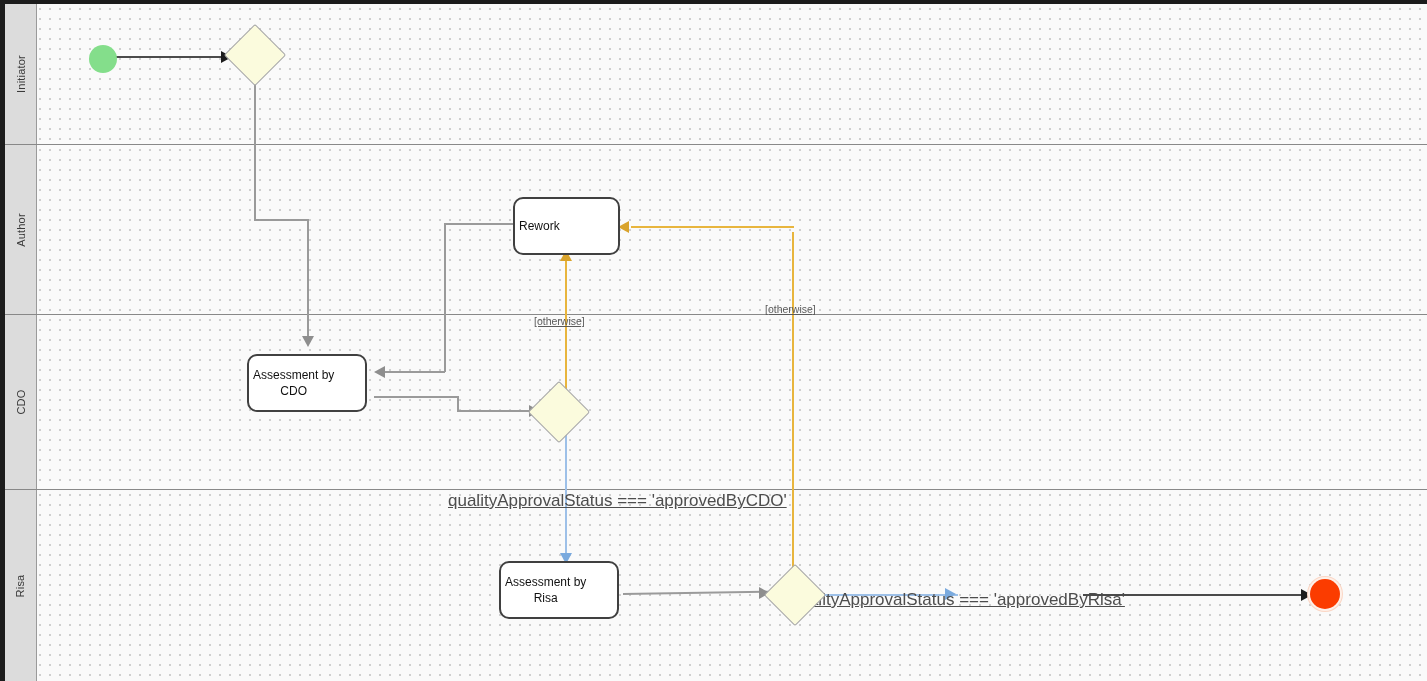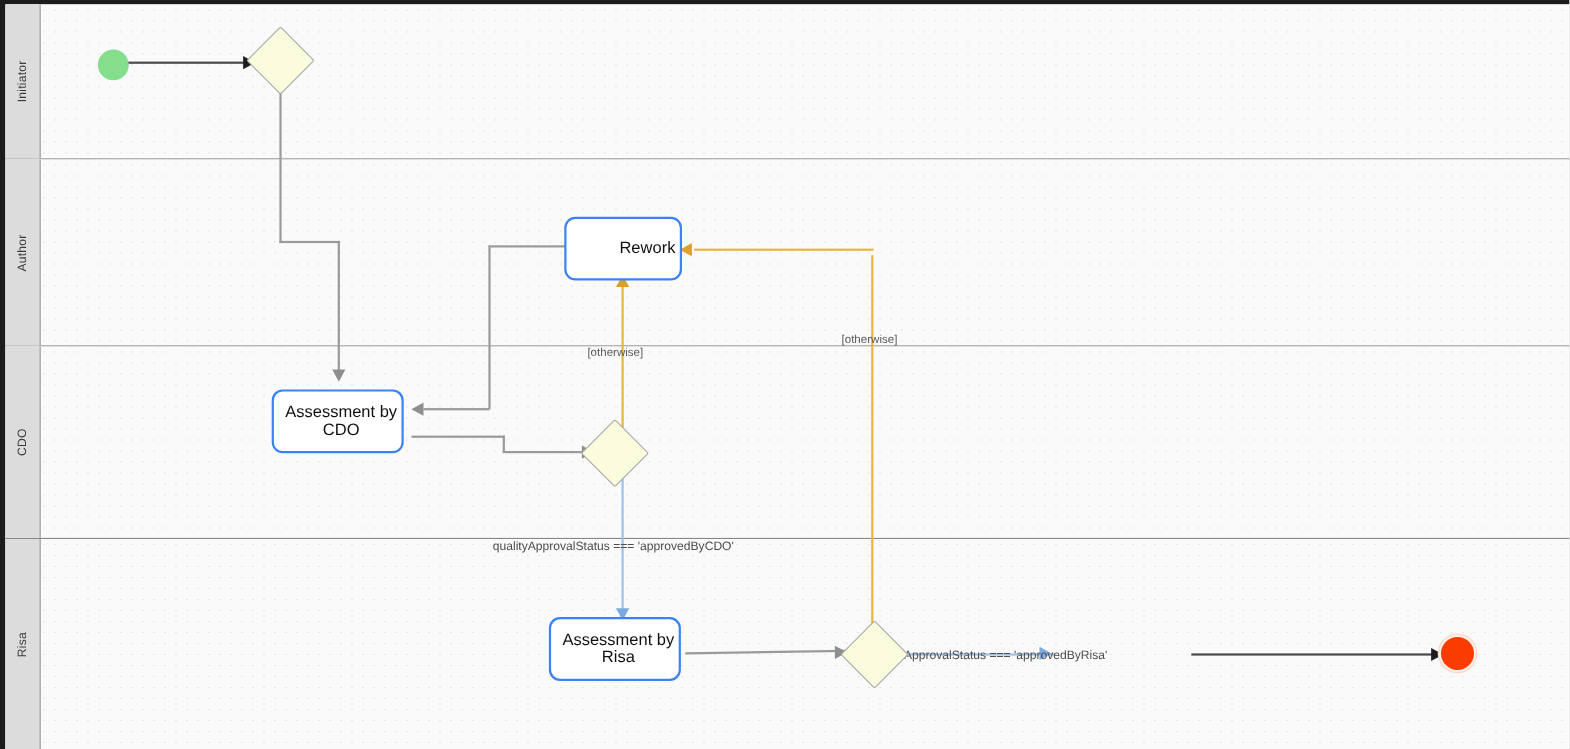--- a/index.html
+++ b/index.html
@@ -47,25 +47,25 @@
     font-size:11px;
     color:#3a3a3a;
     letter-spacing:.2px;
   }
 
   
   .task{
     position:absolute;
     box-sizing:border-box;
     background:#ffffff;
-    border:2px solid #3b82f6;
+    border:2px solid #404040;
     border-radius:10px;
-    display:flex;align-items:center;justify-content:flex-end;
+    display:flex;align-items:center;justify-content:flex-start;
     text-align:center;
-    font-size:15px;
+    font-size:12px;
     color:#111;
     line-height:16px;
     padding:4px;
   }
   .task.green{
     background:#ddf4dd;
     border-color:#b9b9b9;
   }
 
   
@@ -112,22 +112,23 @@
   .arrow.right.bl{border-left-color:#7aaade;}
   .arrow.left.or{border-right-color:#d9a32b;}
   .arrow.up.or{border-bottom-color:#d9a32b;}
   .arrow.down.bl{border-top-color:#7aaade;}
 
   .edge-label{
     position:absolute;
     font-size:10.5px;
     color:#5a5a5a;
     white-space:nowrap;
-  }
-  .edge-label.big{font-size:11px;color:#4d4d4d;}
+    text-decoration:underline;
+  }
+  .edge-label.big{font-size:17px;color:#4d4d4d;}
 </style>
 </head>
 <body>
 
 <div id="canvas">
 
   <div class="frame-top"></div>
   <div class="frame-left"></div>
 
   <div class="pool">

